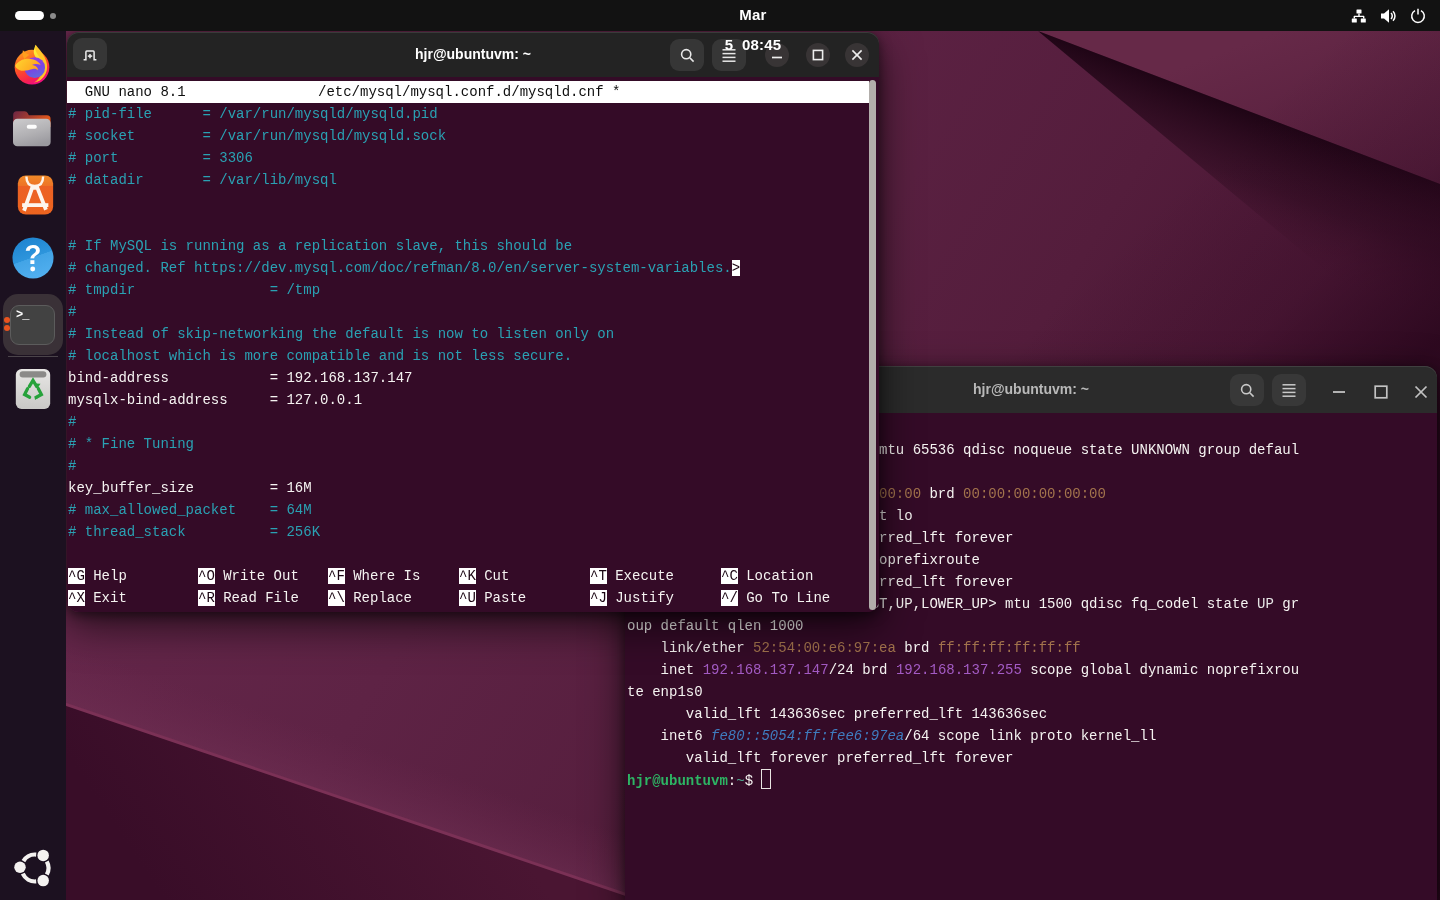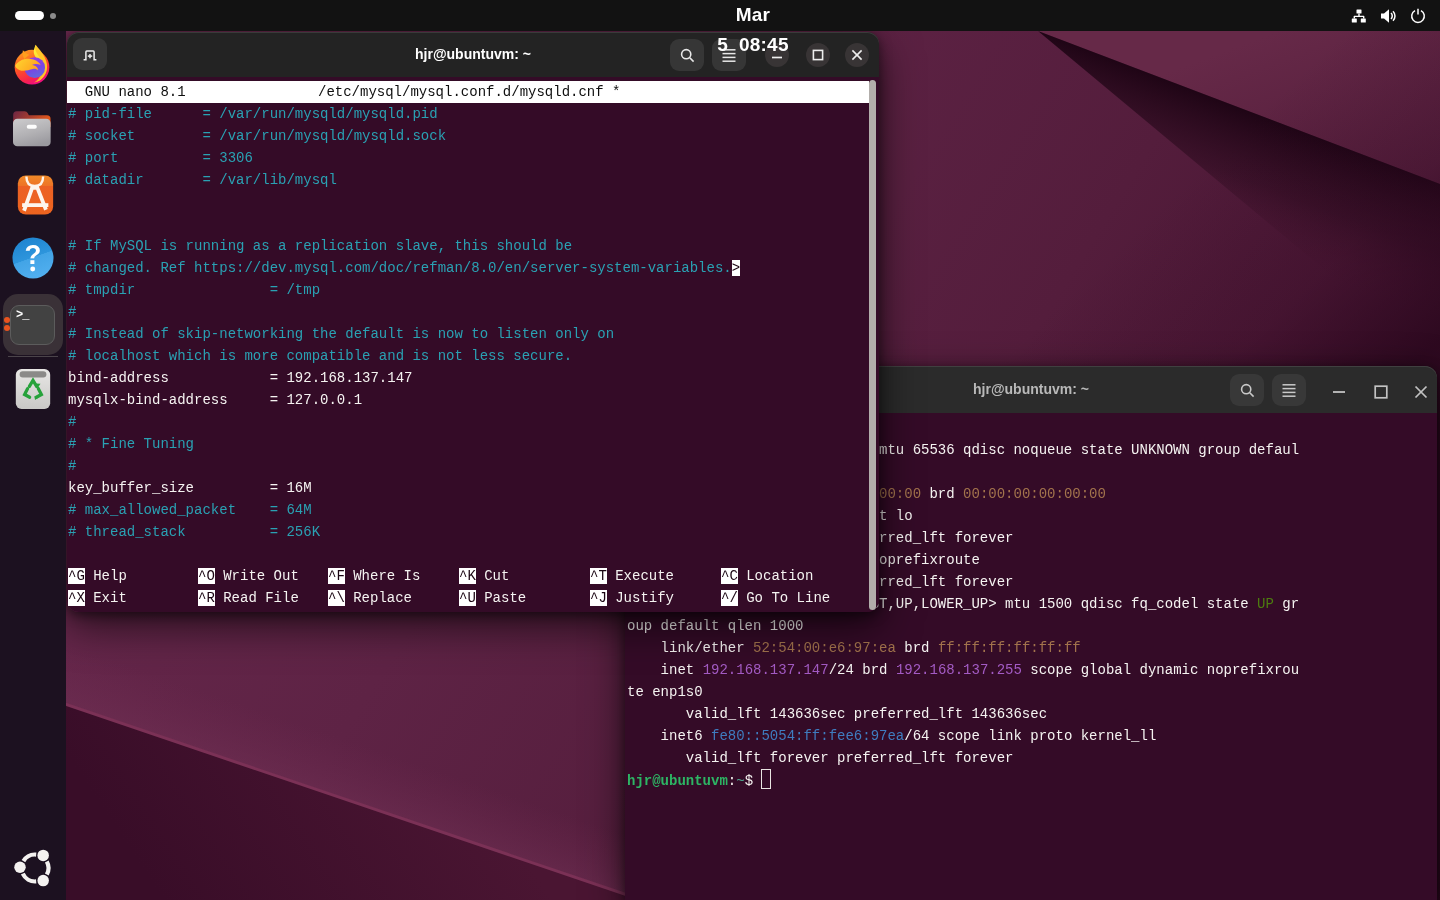--- a/index.html
+++ b/index.html
@@ -6,21 +6,21 @@
   html,body { width:1440px; height:900px; overflow:hidden; background:#000; }
   body { font-family:"Liberation Sans", sans-serif; position:relative; }
 
   
   #wall { position:absolute; left:0; top:0; width:1440px; height:900px; }
 
   
   #topbar { position:absolute; left:0; top:0; width:1440px; height:31px; background:#121212; z-index:50; }
   #wspill { position:absolute; left:15px; top:11px; width:29px; height:9px; border-radius:5px; background:#fff; }
   #wsdot { position:absolute; left:50px; top:13px; width:6px; height:6px; border-radius:3px; background:#8b8b8b; }
-  #clock { position:absolute; left:712px; top:0; width:82px; height:31px; line-height:30px; color:#fff; font-size:19px; font-weight:700; text-align:center; letter-spacing:.2px; }
+  #clock { position:absolute; left:712px; top:0; width:82px; height:31px; line-height:30px; color:#fff; font-size:15px; font-weight:700; text-align:center; letter-spacing:.2px; }
   #sysicons { position:absolute; right:14px; top:0; height:31px; display:flex; align-items:center; gap:13px; }
 
   
   #dock { position:absolute; left:0; top:31px; width:66px; height:869px; background:#1c1120; z-index:40; }
   .dicon { position:absolute; left:12px; width:42px; height:42px; }
 
   
   .win { position:absolute; border-radius:12px; box-shadow:0 14px 40px rgba(0,0,0,.62), 0 3px 12px rgba(0,0,0,.5); }
   .tbar { position:absolute; left:0; top:0; width:100%; border-radius:12px 12px 0 0; }
   .term { position:absolute; font-family:"Liberation Mono", monospace; font-size:14px; white-space:pre; }
@@ -36,22 +36,22 @@
   #win1 .content { position:absolute; left:0; top:45px; width:812px; height:535px; background:#340b27; border-radius:0 0 12px 12px; }
   #t1 { left:1px; top:49px; width:810px; height:528px; color:#f5f3f1; }
 
   .wtitle { position:absolute; top:0; width:100%; text-align:center; font-size:14px; font-weight:700; color:#fff; }
   .sqbtn { position:absolute; width:34px; height:32px; border-radius:9px; background:#363636; display:flex; align-items:center; justify-content:center; }
   .cbtn { position:absolute; width:24px; height:24px; border-radius:12px; background:#383435; display:flex; align-items:center; justify-content:center; }
 
   .teal { color:#2aa1b3; }
   .tan { color:#a2734c; }
   .mag { color:#a35bc4; }
-  .blu { color:#3f7cbf; }
-  .grn { color:#4d7c0f; }
+  .blu { color:#3f7cbf;font-style:italic; }
+  .grn { color:#e5e5e5; }
   .pgrn { color:#2db564; font-weight:bold;text-align:right; }
 
   .rv { background:#ffffff; color:#1a0512; }
 </style>
 </head>
 <body>
 
 <svg id="wall" viewBox="0 0 1440 900" preserveAspectRatio="none">
   <defs>
     <linearGradient id="base" x1="0" y1="0" x2="1440" y2="900" gradientUnits="userSpaceOnUse">

